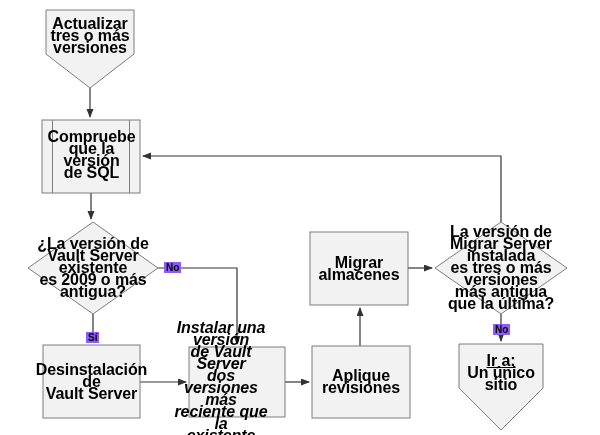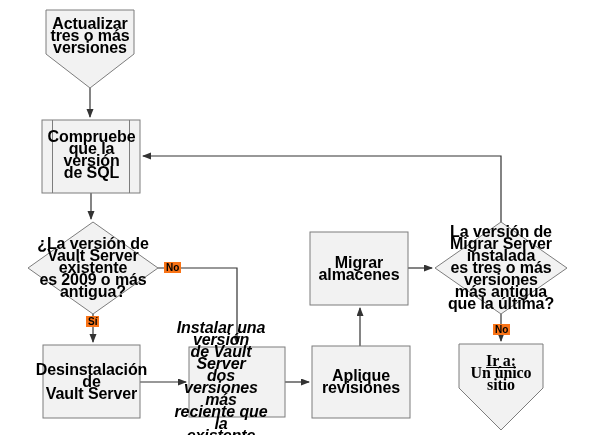--- a/index.html
+++ b/index.html
@@ -27,33 +27,32 @@
     font-weight: 700;
     line-height: 12px;
     color: #000000;
     white-space: pre-line;
     letter-spacing: -0.1px;
     pointer-events: none;
   }
   .edge-label {
     position: absolute;
     z-index: 3;
-    background: #f97316;
+    background: #8b5cf6;
     font-size: 10px;
     font-weight: 700;
     color: #000000;
     text-align: center;
     padding: 0 2px;
     line-height: 11px;
     pointer-events: none;
   }
   .goto-box {
     flex-direction: column;
     justify-content: flex-start;
-    font-family: Liberation Serif, serif;
   }
   .goto-box .l1 { text-decoration: underline; }
 </style>
 </head>
 <body>
 
 <div class="canvas">
 
   <svg class="layer" width="600" height="435" viewBox="0 0 600 435">
     <defs>
@@ -120,19 +119,19 @@
 Migrar Server instalada
 es tres o más versiones
 más antigua
 que la última?</div>
 
   <div class="node-label goto-box" style="left:459px; top:355px; width:84px; height:32px;">
     <span class="l1">Ir a:</span>
     <span class="l2">Un único sitio</span>
   </div>
 
-  <div class="edge-label" style="left:86px; top:316px;">Sí</div>
+  <div class="edge-label" style="left:86px; top:332px;">Sí</div>
 
   <div class="edge-label" style="left:164px; top:262px;">No</div>
 
   <div class="edge-label" style="left:493px; top:324px;">No</div>
 
 </div>
 
 </body></html>

